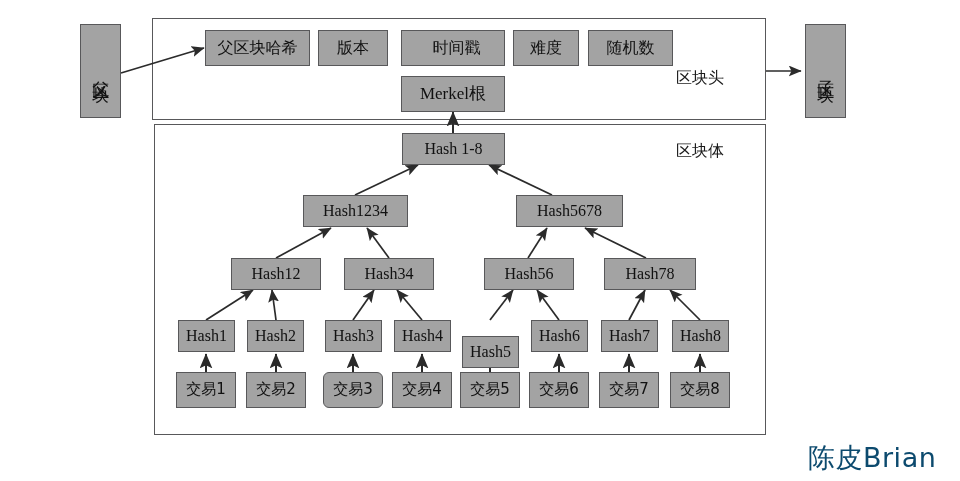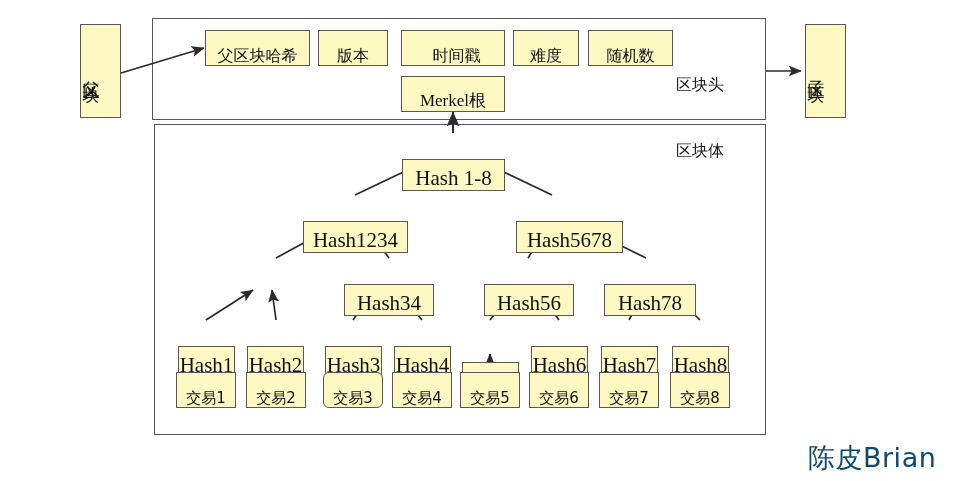--- a/index.html
+++ b/index.html
@@ -15,23 +15,23 @@
     position: relative;
     width: 960px;
     height: 481px;
     background: #ffffff;
     overflow: hidden;
   }
   .box {
     position: absolute;
     box-sizing: border-box;
     border: 1.6px solid #58585a;
-    background: #fef9c3;
+    background: #a3a3a3;
     display: flex;
-    align-items: flex-end;
+    align-items: center;
     justify-content: center;
     text-align: center;
     line-height: 1.15;
     color: #111111;
     z-index: 3;
   }
   .container-box {
     position: absolute;
     box-sizing: border-box;
     border: 1.7px solid #58585a;
@@ -43,22 +43,21 @@
     text-orientation: upright;
     letter-spacing: 3px;
     font-size: 17px;
   }
   .cn {
     font-family: "DejaVu Sans", "Liberation Sans", sans-serif;
     font-size: 16px;
   }
   .serif {
     font-family: "Liberation Serif", "DejaVu Serif", serif;
-    font-size: 21px;
-    margin-top: 26px;
+    font-size: 16px;
   }
   .label-free {
     position: absolute;
     font-family: "DejaVu Sans", "Liberation Sans", sans-serif;
     font-size: 16px;
     color: #1a1a1a;
     z-index: 2;
     white-space: nowrap;
   }
   .watermark {
@@ -128,21 +127,21 @@
     <line x1="629" y1="372" x2="629" y2="354" stroke="#2b2b2b" stroke-width="2" marker-end="url(#ah)"></line>
     <line x1="700" y1="372" x2="700" y2="354" stroke="#2b2b2b" stroke-width="2" marker-end="url(#ah)"></line>
   </svg>
 
   <div class="box vert-box" style="left:80px; top:24px; width:41px; height:94px;">
     <span>父区块</span>
   </div>
 
   <div class="container-box" style="left:152px; top:18px; width:614px; height:102px;"></div>
 
-  <div class="label-free" style="left:676px; top:75px;text-align:center;">
+  <div class="label-free" style="left:676px; top:68px;text-align:center;">
     <span>区块头</span>
   </div>
 
   <div class="box cn" style="left:205px; top:30px; width:105px; height:36px;">
     <span>父区块哈希</span>
   </div>
   <div class="box cn" style="left:318px; top:30px; width:70px; height:36px;">
     <span>版本</span>
   </div>
   <div class="box cn" style="left:401px; top:30px; width:104px; height:36px;padding-left:7px;">
@@ -172,20 +171,23 @@
     <span>Hash 1-8</span>
   </div>
 
   <div class="box serif" style="left:303px; top:195px; width:105px; height:32px;">
     <span>Hash1234</span>
   </div>
   <div class="box serif" style="left:516px; top:195px; width:107px; height:32px;">
     <span>Hash5678</span>
   </div>
 
+  <div class="box serif" style="left:231px; top:258px; width:90px; height:32px;">
+    <span>Hash12</span>
+  </div>
   <div class="box serif" style="left:344px; top:258px; width:90px; height:32px;">
     <span>Hash34</span>
   </div>
   <div class="box serif" style="left:484px; top:258px; width:90px; height:32px;">
     <span>Hash56</span>
   </div>
   <div class="box serif" style="left:604px; top:258px; width:92px; height:32px;">
     <span>Hash78</span>
   </div>
 

